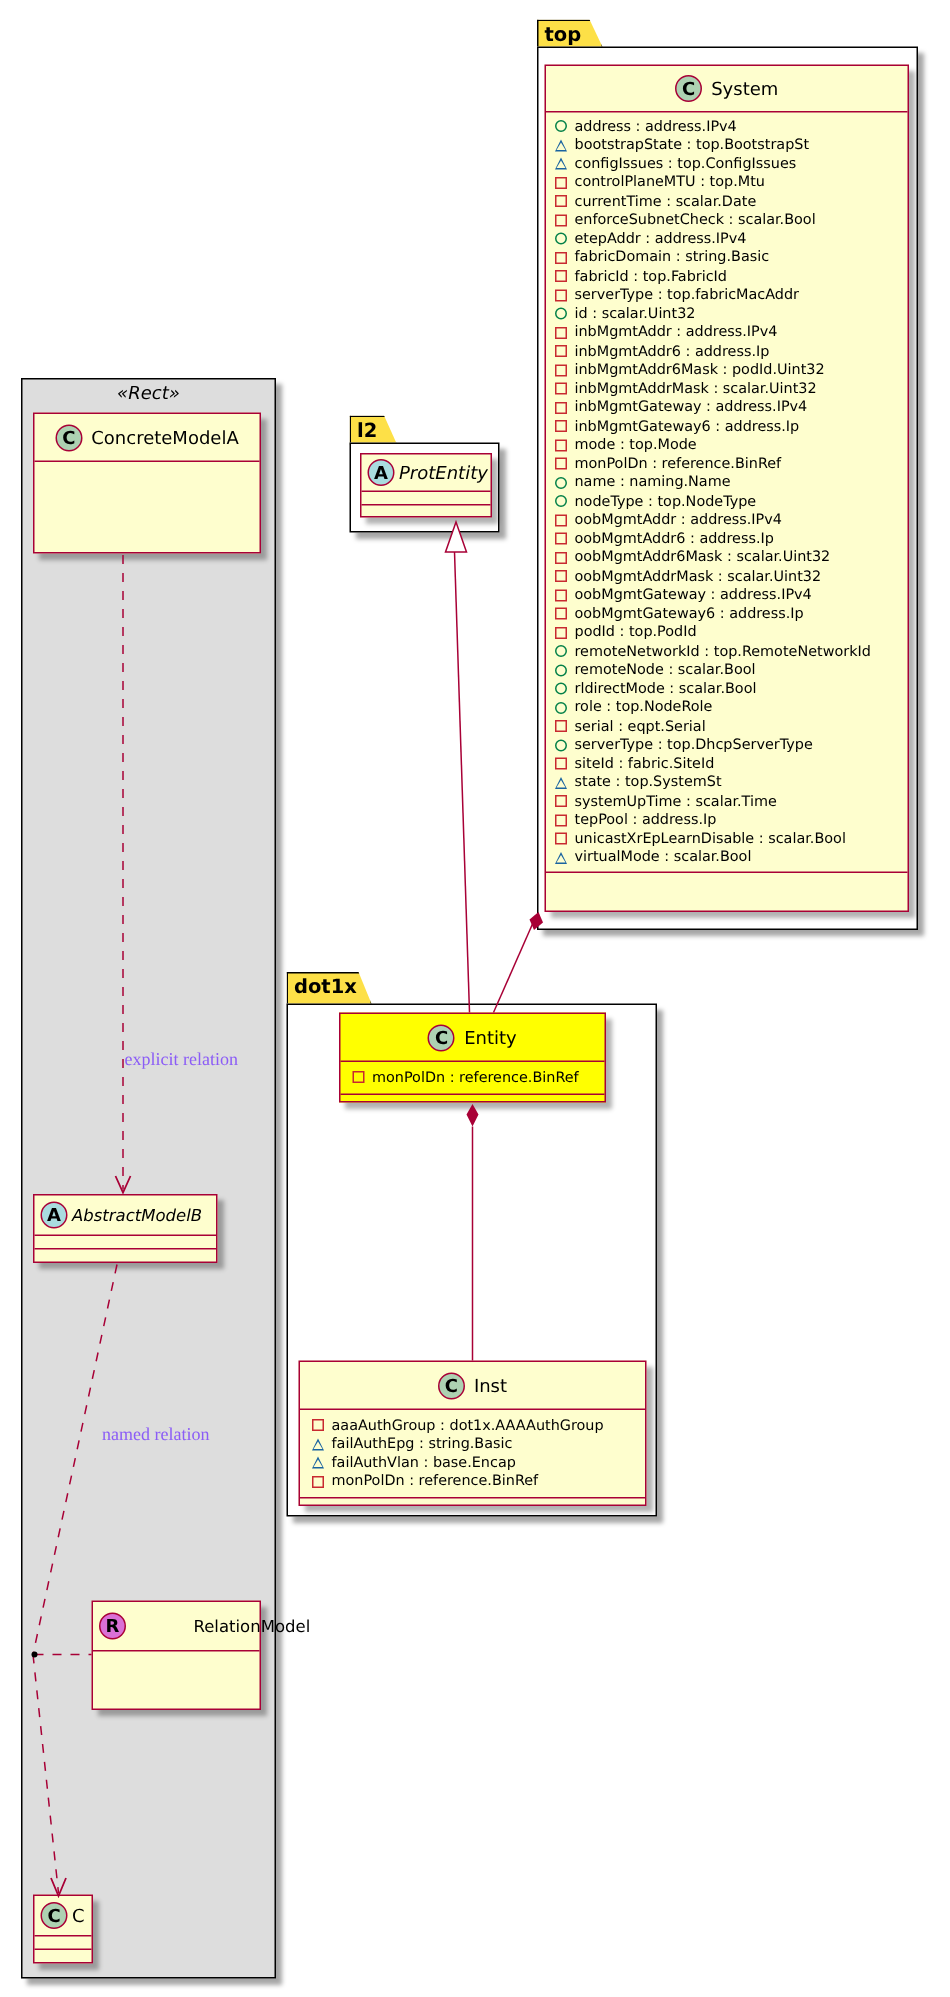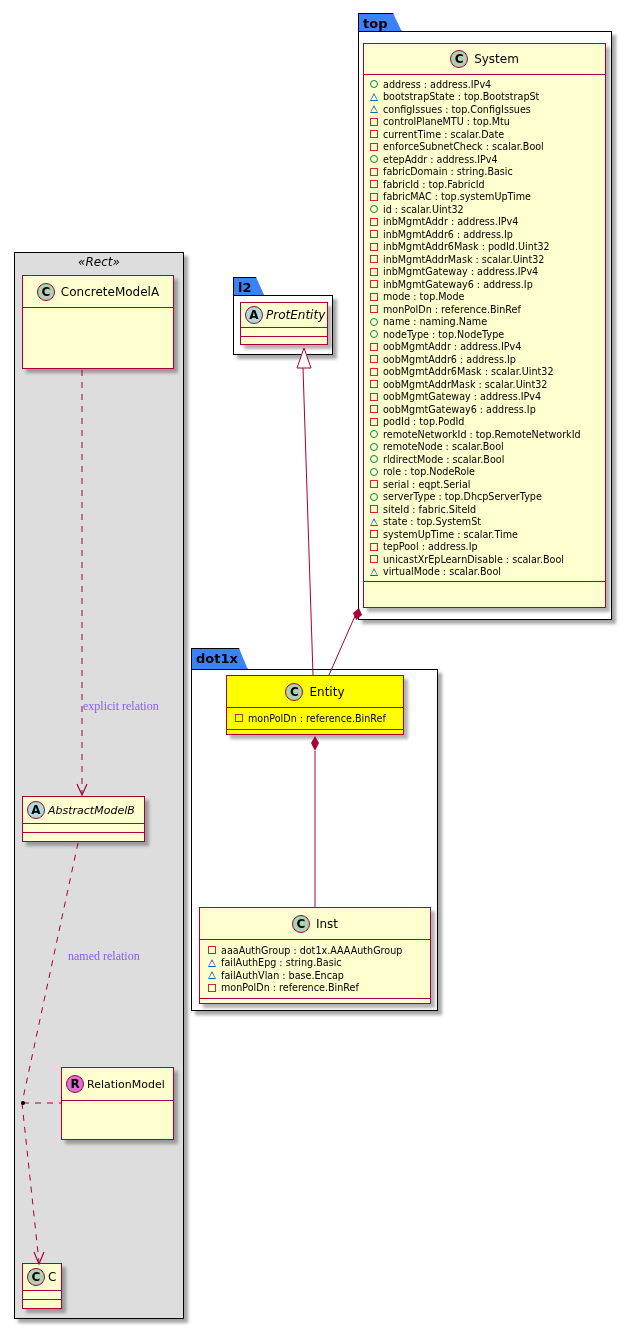--- a/index.html
+++ b/index.html
@@ -1,19 +1,19 @@
 <!DOCTYPE html>
 <html><head>
 <meta charset="utf-8">
 <style>
   html, body { margin:0; padding:0; background:#ffffff; }
   body { width:633px; height:1331px; position:relative; overflow:hidden;
          font-family: "DejaVu Sans", sans-serif; }
   #links { position:absolute; left:0; top:0; width:633px; height:1331px; z-index:3; pointer-events:none; }
-  .pkg-tab { position:absolute; background:#3b82f6; border:1.5px solid #000; border-bottom:none;
+  .pkg-tab { position:absolute; background:#fde047; border:1.5px solid #000; border-bottom:none;
              font-weight:bold; font-size:13px; padding:2px 14px 1px 4px; box-sizing:border-box;
              clip-path: polygon(0 0, calc(100% - 9px) 0, 100% 100%, 0 100%); z-index:1; }
   .pkg-tab.gray { background:#5eead4;margin-top:44px; }
   .pkg-body { position:absolute; border:1.5px solid #000; background:#fff; box-sizing:border-box;
               box-shadow:4px 4px 3px rgba(0,0,0,0.35); z-index:1; }
   .pkg-body.gray { background:#dddddd; }
   .stereo { position:absolute; font-style:italic; font-size:12px; text-align:center; width:100%; top:2px; }
   .cls { position:absolute; background:#fefece; border:1.3px solid #a80036; box-sizing:border-box;
          box-shadow:4px 4px 3px rgba(0,0,0,0.3); z-index:2; font-size:10px; color:#000; }
   .cls.hl { background:#ffff00; }
@@ -86,21 +86,21 @@
       <div class="attr">
         <span class="vis priv"></span>
         <span>fabricDomain : string.Basic</span>
       </div>
       <div class="attr">
         <span class="vis priv"></span>
         <span>fabricId : top.FabricId</span>
       </div>
       <div class="attr">
         <span class="vis priv"></span>
-        <span>fabricMAC : top.systemUpTime</span>
+        <span>serverType : top.fabricMacAddr</span>
       </div>
       <div class="attr">
         <span class="vis pub"></span>
         <span>id : scalar.Uint32</span>
       </div>
       <div class="attr">
         <span class="vis priv"></span>
         <span>inbMgmtAddr : address.IPv4</span>
       </div>
       <div class="attr">
@@ -298,21 +298,21 @@
     <span class="spot a">A</span>
     <span class="cls-name italic" style="font-size:11px;">AbstractModelB</span>
   </div>
   <div class="empty-sec"></div>
   <div class="empty-sec last"></div>
 </div>
 
 <div class="cls" style="left:61px; top:1067px; width:113px; height:73px;">
   <div class="cls-head left" style="height:32px;">
     <span class="spot r">R</span>
-    <span class="cls-name" style="font-size:11px;">RelationModel</span>
+    <span class="cls-name" style="font-size:11px;margin-left:42px;">RelationModel</span>
   </div>
   <div class="empty-sec last"></div>
 </div>
 
 <div class="cls" style="left:22px; top:1263px; width:40px; height:46px;">
   <div class="cls-head left" style="height:26px;">
     <span class="spot c">C</span>
     <span class="cls-name">C</span>
   </div>
   <div class="empty-sec"></div>

